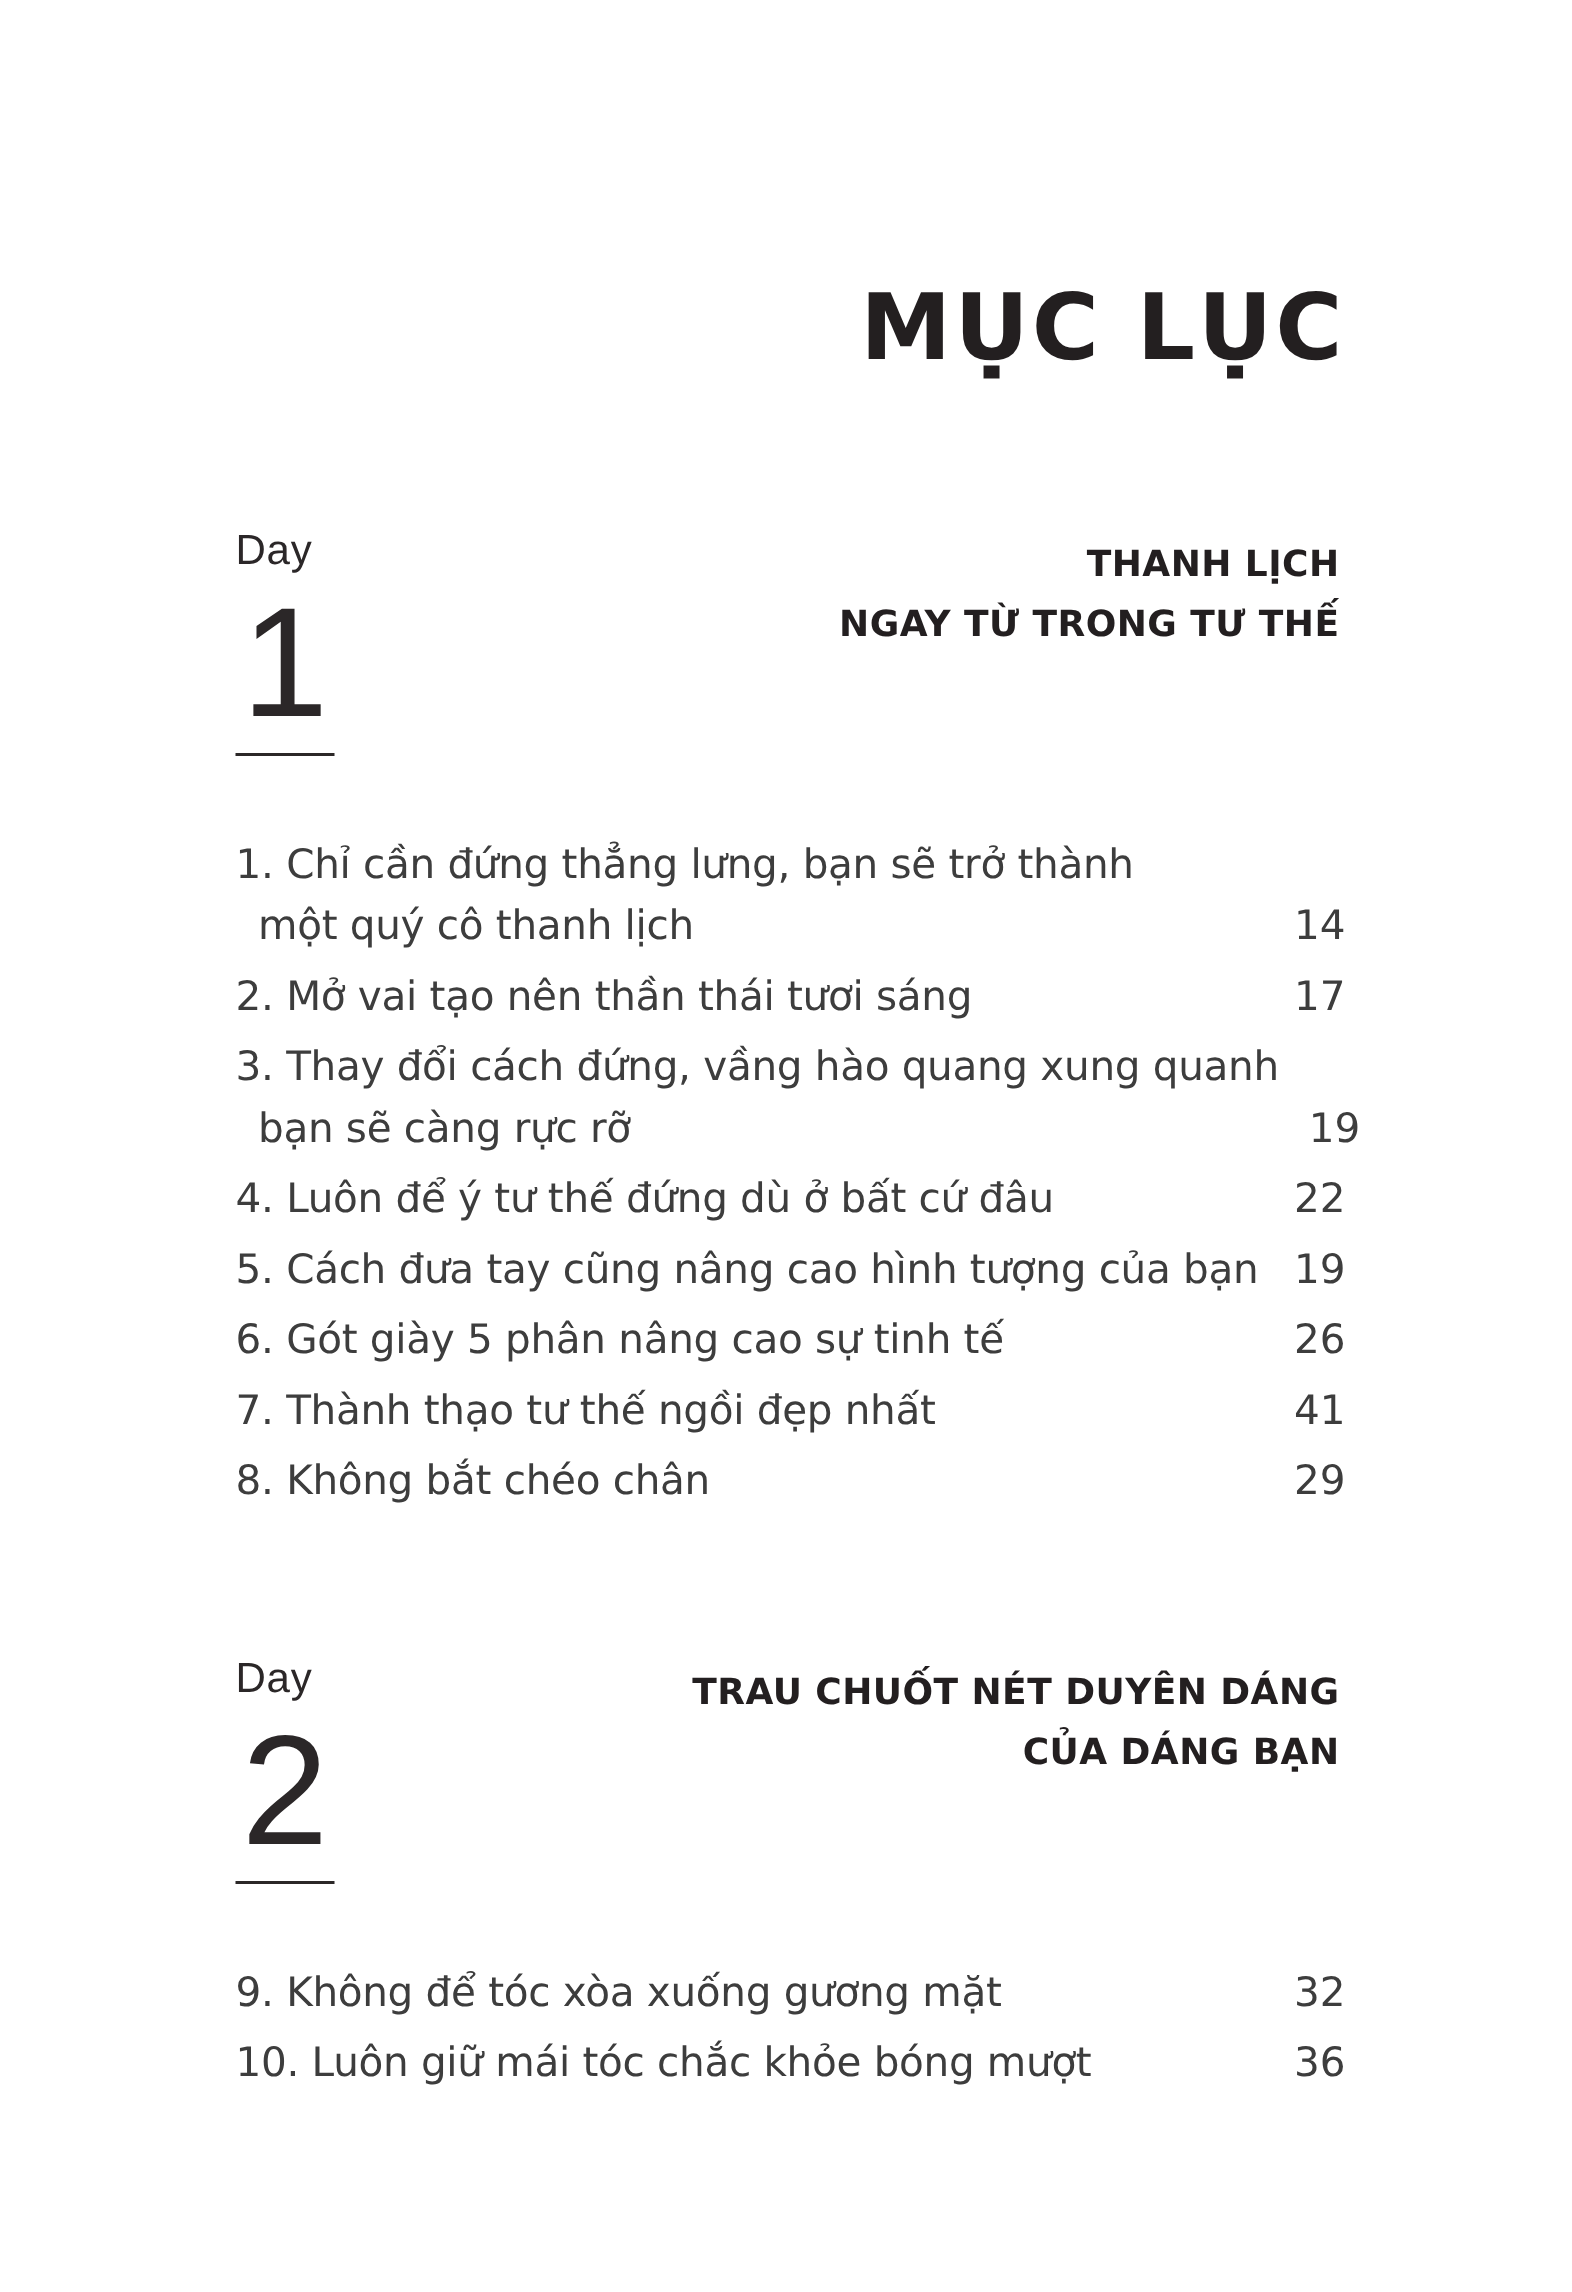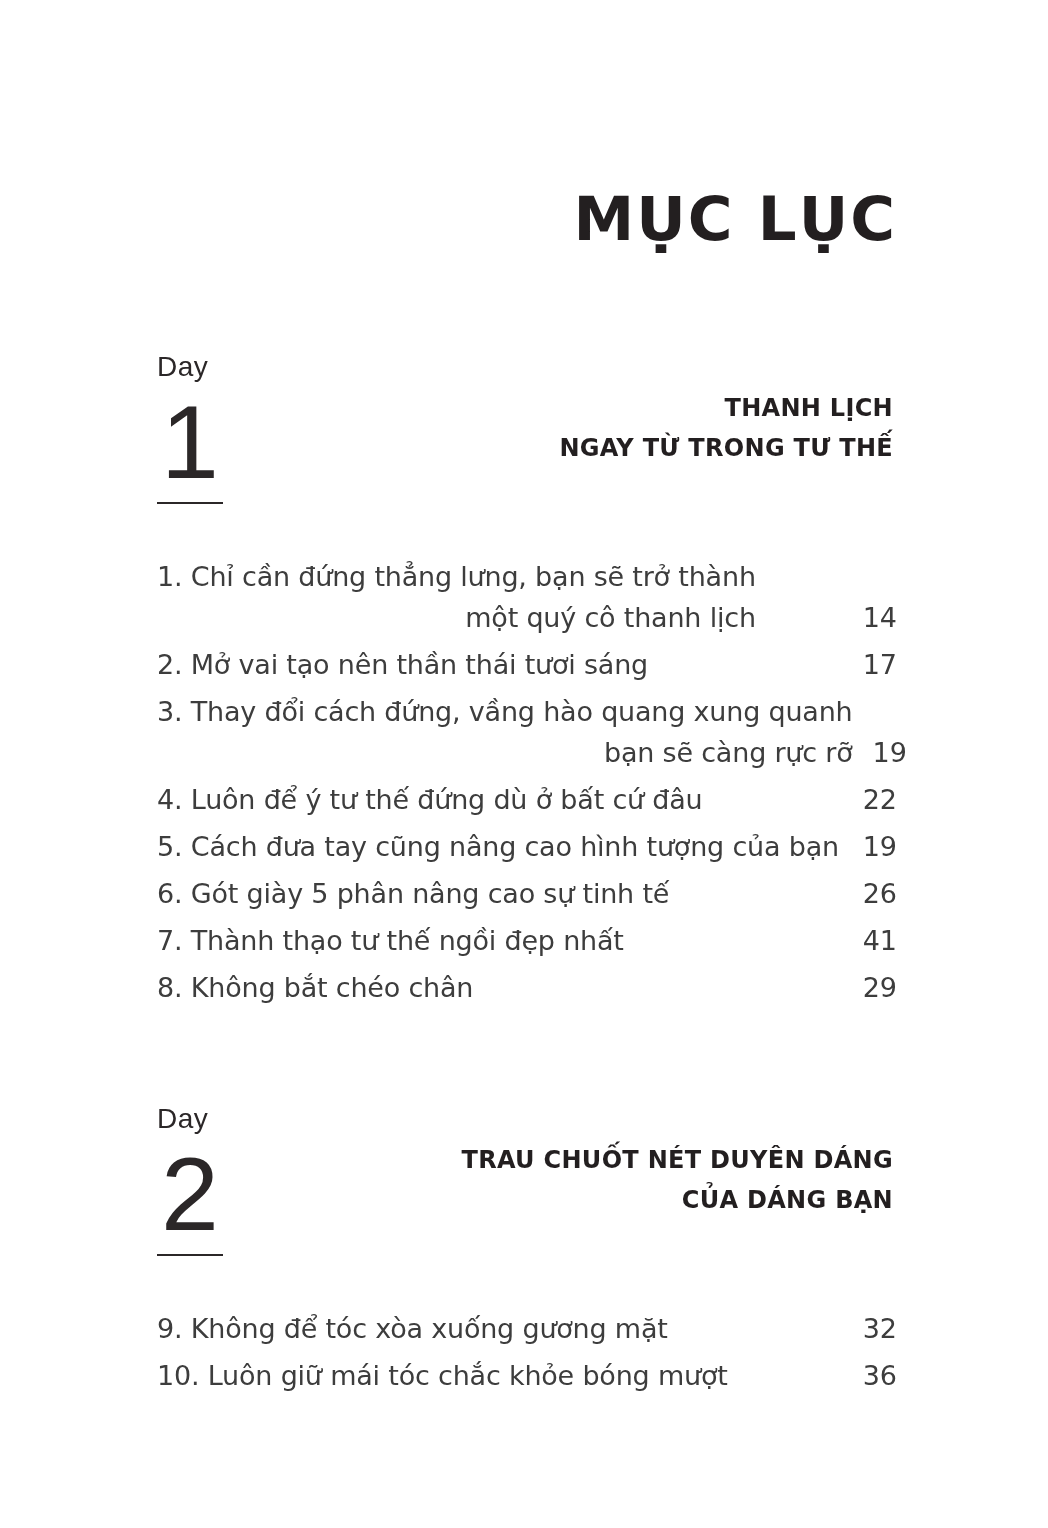--- a/index.html
+++ b/index.html
@@ -15,21 +15,21 @@
   .page-title{
     margin:0;padding-top:186px;
     text-align:right;
     font-size:61px;line-height:66px;font-weight:700;
     letter-spacing:2px;
     color:#231f20;
   }
 
   
   .day-header{
-    display:flex;justify-content:space-between;align-items:center;
+    display:flex;justify-content:space-between;align-items:flex-start;
   }
   .day-header.first{margin-top:100px;}
   .day-header.second{margin-top:96px;}
   .day-block{flex:0 0 auto;}
   .day-word{
     display:block;
     font-family:"Liberation Sans",sans-serif;
     font-size:28px;line-height:30px;font-weight:400;
     color:#2b2728;letter-spacing:0.5px;
   }
@@ -59,21 +59,21 @@
   .toc-list.second{margin-top:52px;}
   .toc-row{
     display:flex;justify-content:space-between;align-items:flex-end;
     margin-bottom:6px;
   }
   .toc-text{
     font-size:27px;line-height:41px;font-weight:400;
     color:#3d3d3d;letter-spacing:-0.2px;
   }
   .toc-text .l1, .toc-text .l2{white-space:nowrap;}
-  .toc-text .l2{margin-left:15px;text-align:right;}
+  .toc-text .l2{margin-left:15px;}
   .toc-num{display:inline;}
   .toc-page{
     font-size:27px;line-height:41px;font-weight:400;
     color:#3d3d3d;flex:0 0 auto;padding-left:20px;
   }
 </style>
 </head>
 <body>
 
 <div class="page">

